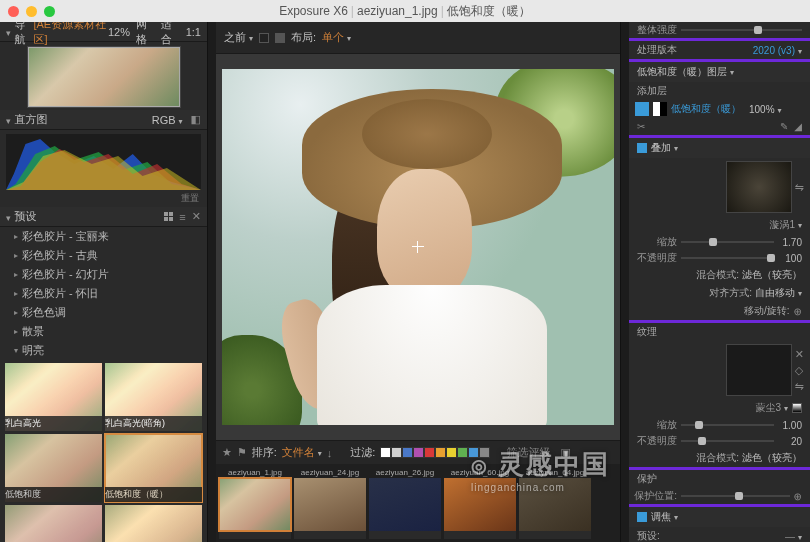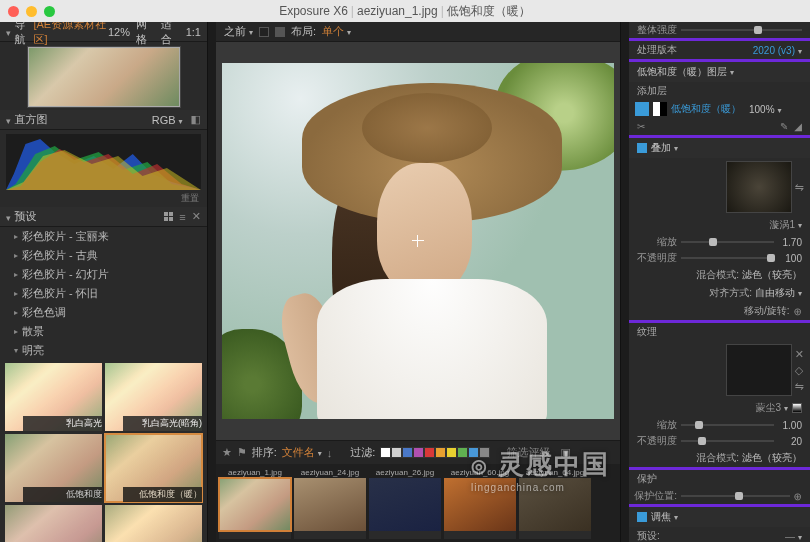--- a/index.html
+++ b/index.html
@@ -28,22 +28,22 @@
   .preset-item { display:flex; align-items:center; padding:2px 6px 2px 14px; color:#bbb; }
   .preset-item::before { content:"▸"; color:#888; margin-right:4px; font-size:8px;}
   .preset-item.open::before { content:"▾"; }
   .thumbgrid { display:grid; grid-template-columns: 1fr 1fr; gap:3px; padding:3px 5px; overflow-y:auto;}
   .pthumb { position:relative; height:68px; background:linear-gradient(140deg,#86a074 0%,#d7c3a0 30%,#c49b82 65%,#6e8a60 100%); }
   .pthumb.sel { outline:2px solid #d08038; outline-offset:-1px;}
   .pthumb.warm { filter: sepia(0.3) saturate(1.2); }
   .pthumb.bright { filter: brightness(1.25) contrast(0.95); }
   .pthumb.cool { filter: hue-rotate(-20deg) saturate(0.85); }
   .pthumb.retro { filter: sepia(0.5) contrast(1.1); }
-  .pthumb .cap { position:absolute; left:18px; right:0; bottom:0; background:rgba(26,26,26,0.85); color:#ccc; font-size:9px; text-align:right; padding:1px 0;}
-  .topbar { height:20px; background:#262626; display:flex; align-items:center; padding:0 8px; border-bottom:1px solid #1a1a1a;justify-content:center;}
+  .pthumb .cap { position:absolute; left:0; right:0; bottom:0; background:rgba(26,26,26,0.85); color:#ccc; font-size:9px; text-align:left; padding:1px 0;}
+  .topbar { height:32px; background:#262626; display:flex; align-items:center; padding:0 8px; border-bottom:1px solid #1a1a1a;justify-content:center;}
   .topbar .sp { flex:1;}
   .topbar > * { margin-right:6px;}
   .sw { width:10px; height:10px; display:inline-block; border:1px solid #555;}
   .viewer { flex:1; background:#383838; display:flex; align-items:center; justify-content:center; position:relative;}
   .photo { width:392px; height:356px; position:relative; overflow:hidden; background:#c8d4c2;}
   .photo .sky { position:absolute; inset:0; background: radial-gradient(ellipse at 20% 10%, #e8eff0 0%, #bcd0ca 30%, #a0c0b0 60%);}
   .photo .leaf1 { position:absolute; top:-10px; right:-20px; width:140px; height:120px; background:radial-gradient(circle,#b8d088 10%,#6a8d3c 70%); border-radius:50% 40% 60% 30%; transform:rotate(15deg);}
   .photo .leaf2 { position:absolute; bottom:-20px; left:-20px; width:100px; height:110px; background:radial-gradient(circle,#5a7a34 10%,#3a5a20 80%); border-radius:40% 50% 30% 60%;}
   .photo .hat { position:absolute; top:20px; left:80px; width:260px; height:140px; background:radial-gradient(ellipse at center 60%, #b08a56 0%, #8b6a3e 70%); border-radius:50%/40%;}
   .photo .hat::after { content:""; position:absolute; top:10px; left:60px; width:130px; height:70px; background:radial-gradient(ellipse,#9c7748,#7a5a30); border-radius:50%;}

